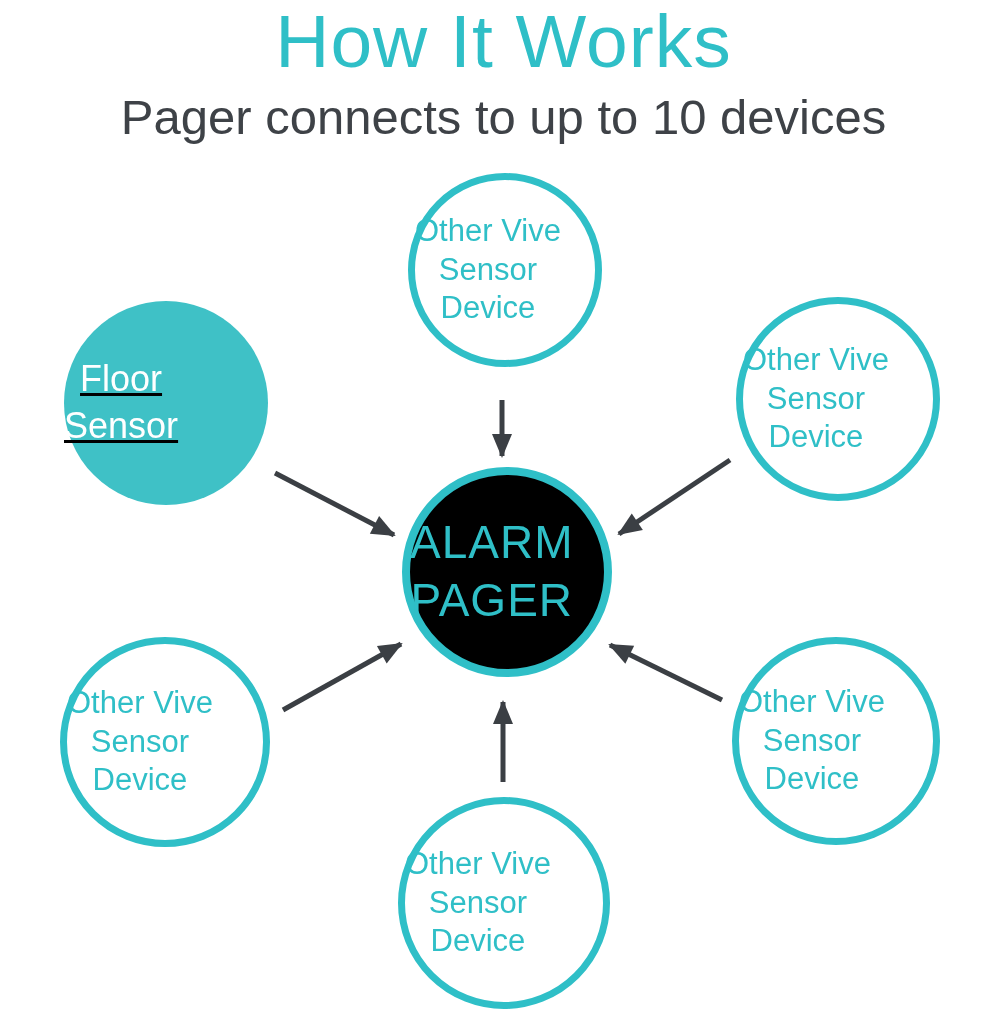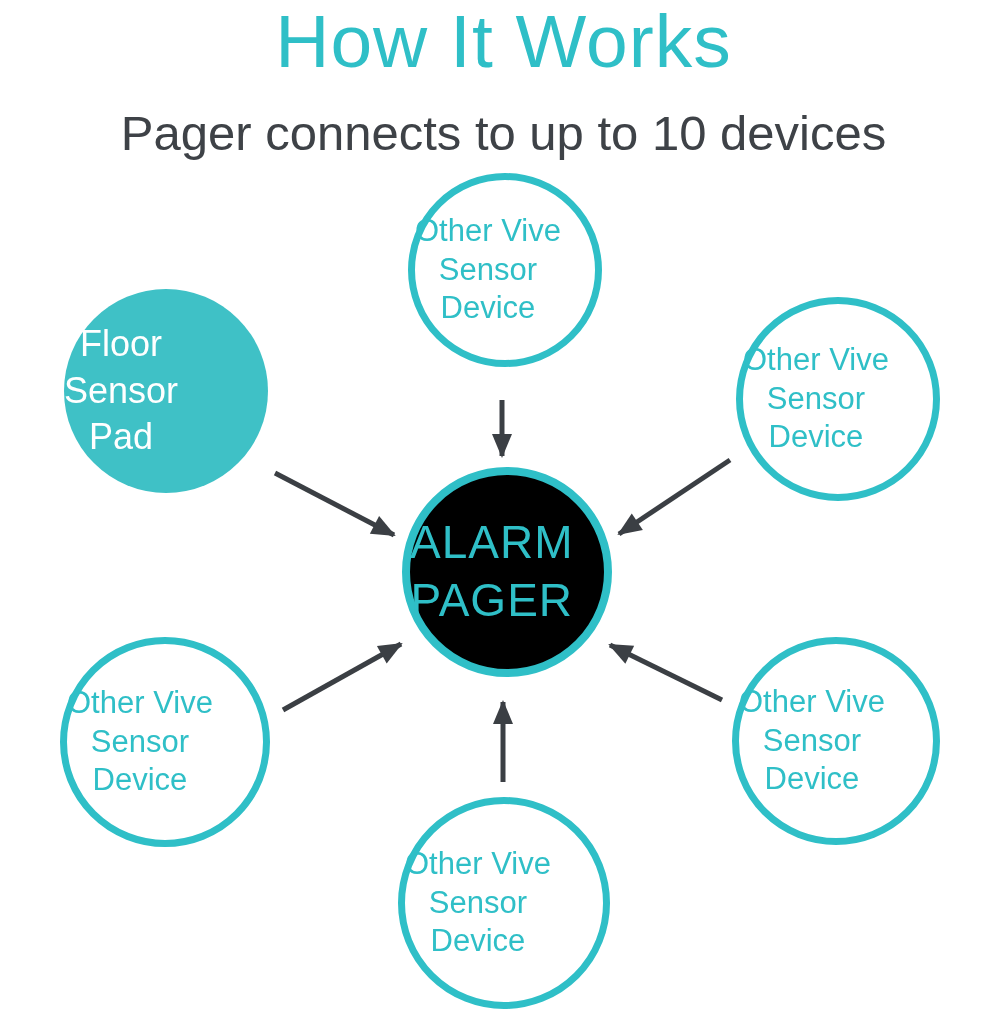--- a/index.html
+++ b/index.html
@@ -23,21 +23,21 @@
     width: 100%;
     text-align: center;
     font-size: 75px;
     line-height: 1.2;
     font-weight: 400;
     color: var(--teal, #2fbfc7);
     letter-spacing: 1px;
   }
   .subtitle {
     position: absolute;
-    top: 104px;
+    top: 88px;
     left: 0;
     width: 100%;
     text-align: center;
     font-size: 49px;
     line-height: 1.2;
     font-weight: 400;
     color: var(--dark-text, #3e4247);
     letter-spacing: 0px;
   }
   .arrows {
@@ -77,21 +77,21 @@
   .node.center-node {
     border: 8px solid var(--teal, #2fbfc7);
     background: #000000;
   }
   .node.center-node .lines {
     font-size: 46px;
     line-height: 1.26;
     letter-spacing: 1px;
   }
   
-  .pos-floor        { left: 64px;  top: 289px; width: 204px; height: 204px; }
+  .pos-floor        { left: 64px;  top: 301px; width: 204px; height: 204px; text-decoration: underline; }
   .pos-top          { left: 408px; top: 173px; width: 194px; height: 194px; }
   .pos-top-right    { left: 736px; top: 297px; width: 204px; height: 204px; }
   .pos-bottom-left  { left: 60px;  top: 637px; width: 210px; height: 210px; }
   .pos-bottom       { left: 398px; top: 797px; width: 212px; height: 212px; }
   .pos-bottom-right { left: 732px; top: 637px; width: 208px; height: 208px; }
   .pos-center       { left: 402px; top: 467px; width: 210px; height: 210px; }
 </style>
 </head>
 <body>
 
@@ -111,21 +111,20 @@
     <line x1="730" y1="460" x2="619" y2="534" stroke-width="5" marker-end="url(#ah)" stroke="#3b3f44"></line>
     <line x1="283" y1="710" x2="401" y2="644" stroke-width="5" marker-end="url(#ah)" stroke="#3b3f44"></line>
     <line x1="503" y1="782" x2="503" y2="702" stroke-width="5" marker-end="url(#ah)" stroke="#3b3f44"></line>
     <line x1="722" y1="700" x2="610" y2="645" stroke-width="5" marker-end="url(#ah)" stroke="#3b3f44"></line>
   </svg>
 
   <div class="node filled pos-floor">
     <div class="lines">
       <span>Floor</span>
       <span>Sensor</span>
-      <span>Pad</span>
     </div>
   </div>
 
   <div class="node outline pos-top">
     <div class="lines">
       <span>Other Vive</span>
       <span>Sensor</span>
       <span>Device</span>
     </div>
   </div>

